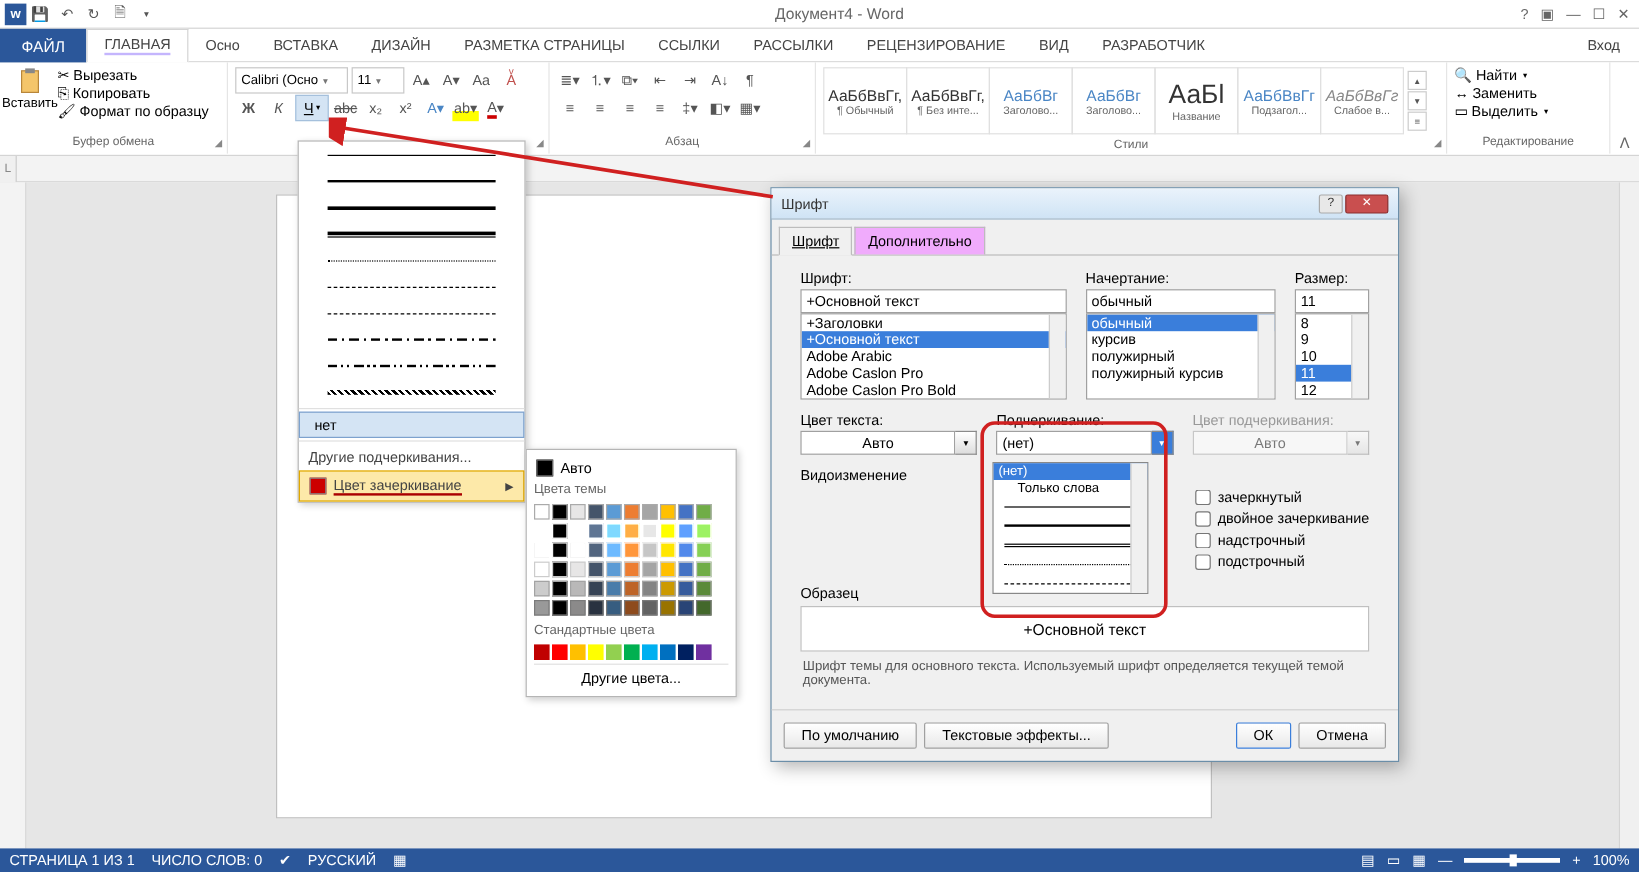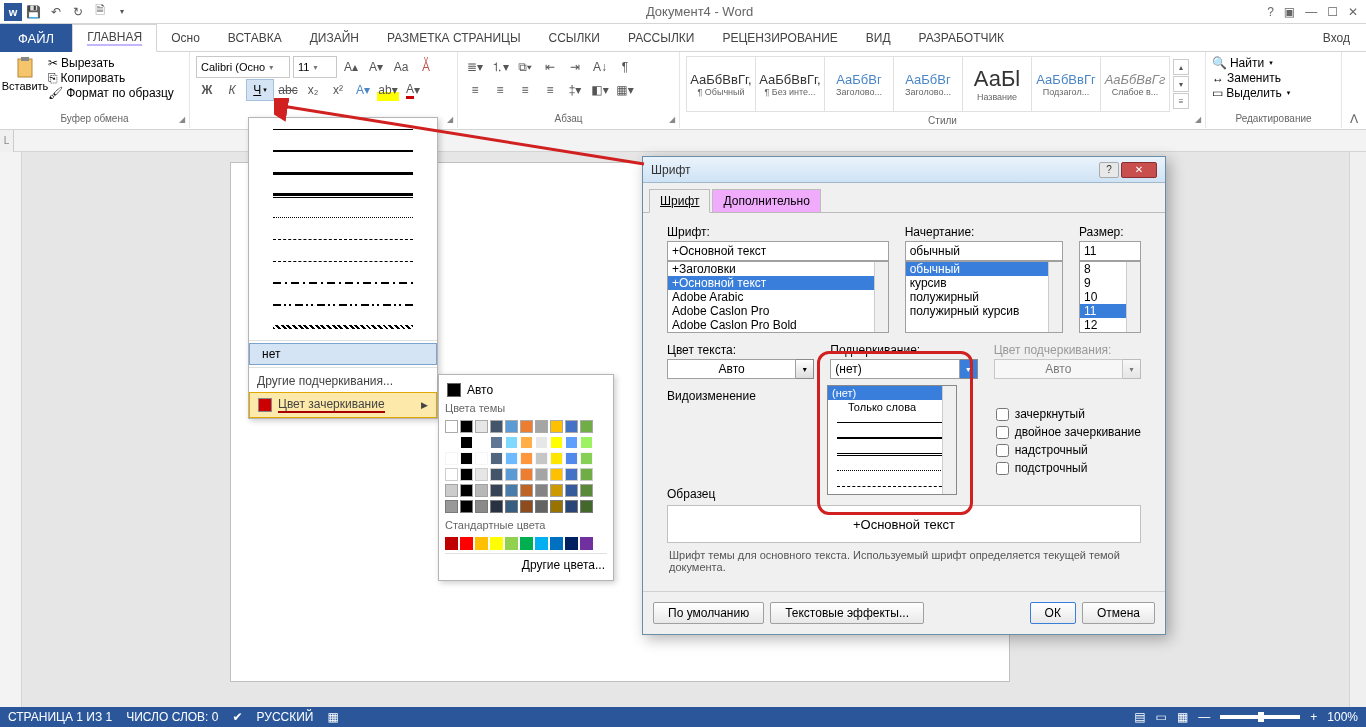--- a/index.html
+++ b/index.html
@@ -415,21 +415,21 @@
       <div class="csw" style="background: rgb(255, 192, 0);"></div>
       <div class="csw" style="background: rgb(255, 255, 0);"></div>
       <div class="csw" style="background: rgb(146, 208, 80);"></div>
       <div class="csw" style="background: rgb(0, 176, 80);"></div>
       <div class="csw" style="background: rgb(0, 176, 240);"></div>
       <div class="csw" style="background: rgb(0, 112, 192);"></div>
       <div class="csw" style="background: rgb(0, 32, 96);"></div>
       <div class="csw" style="background: rgb(112, 48, 160);"></div>
     </div>
   <div class="ul-sep"></div>
-  <div class="row" style="justify-content:flex-end">
+  <div class="row" style="justify-content:center">
     <span>Другие цвета...</span>
   </div>
 </div>
 
 <svg class="arrow-svg" style="left:274px;top:98px" width="390" height="80">
   <defs>
       <marker id="ah" markerWidth="12" markerHeight="12" refX="2" refY="5" orient="auto">
         <path d="M0,0 L0,10 L12,5 z" fill="#d02020"></path>
       </marker>
     </defs>

